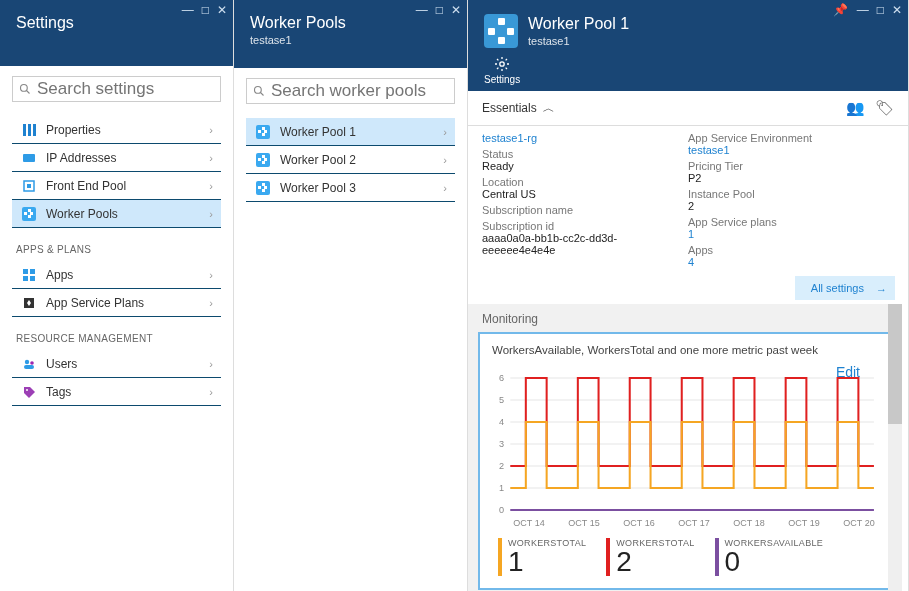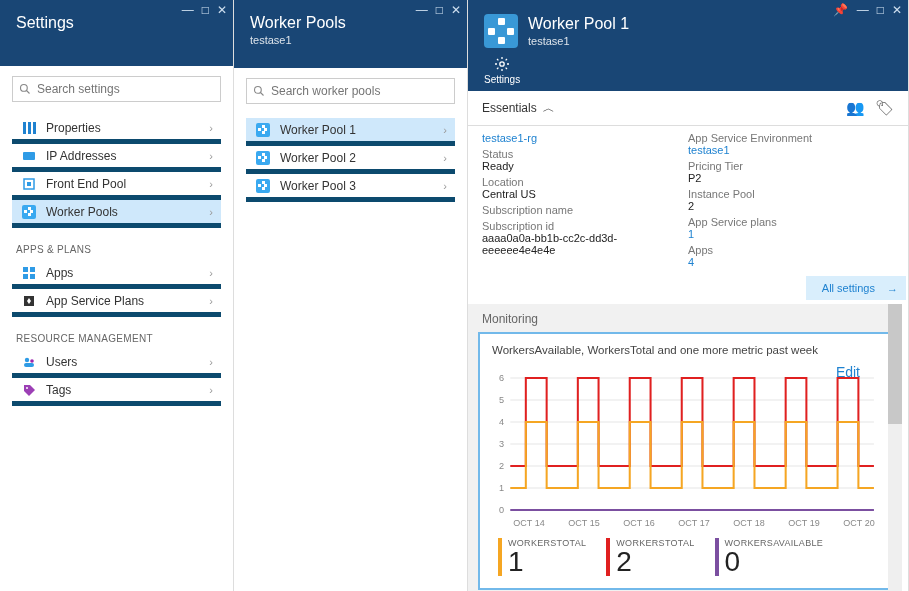--- a/index.html
+++ b/index.html
@@ -10,22 +10,22 @@
   .blade3 { flex: 1; }
   .header { background: #194675; color: #fff; padding: 14px 16px 12px 16px; position: relative; }
   .header3 { padding-bottom: 6px; }
   .title { font-size: 16px; font-weight: 400; }
   .subtitle { font-size: 11px; opacity: 0.85; margin-top: 2px; }
   .win-controls { position: absolute; top: 4px; right: 6px; display: flex; gap: 8px; color: #cfe0f0; }
   .win-controls span { cursor: pointer; font-size: 12px; line-height: 1; }
   .body { padding: 10px 12px; overflow: auto; flex: 1; }
   .search { display:flex; align-items:center; border:1px solid #ccc; height:26px; padding:0 6px; color:#888; margin-bottom:14px; }
   .search svg { flex:none; margin-right:6px; }
-  .search input { border:none; outline:none; flex:1; font-size:12px; color:#333; background:transparent; }
-  .list-item { display:flex; align-items:center; height:28px; padding:0 8px; border-bottom:5px solid #0c4a6e; cursor:pointer; position:relative; }
+  .search input { border:none; outline:none; flex:1; font-size:17px; color:#333; background:transparent; }
+  .list-item { display:flex; align-items:center; height:28px; padding:0 8px; border-bottom:1px solid #0c4a6e; cursor:pointer; position:relative; }
   .list-item .chev { margin-left:auto; color:#999; font-size:11px; }
   .list-item.selected { background:#cfe8fb; }
   .list-item .ico { width:18px; display:flex; justify-content:center; margin-right:8px; }
   .section-label { font-size:10px; color:#666; letter-spacing:0.3px; margin:16px 0 6px 4px; }
   .wp-icon { width:14px; height:14px; background:#3aa9f0; border-radius:2px; position:relative; }
   .wp-icon::before, .wp-icon::after { content:""; position:absolute; background:#fff; width:3px; height:3px; }
   .wp-icon::before { top:2px; left:5.5px; box-shadow: 0 6px 0 #fff; }
   .wp-icon::after { top:5.5px; left:2px; box-shadow: 6px 0 0 #fff; }
   .big-wp-icon { width:34px; height:34px; background:#3998d6; border-radius:4px; position:relative; margin-right:10px; flex:none;}
   .big-wp-icon::before, .big-wp-icon::after { content:""; position:absolute; background:#fff; width:7px; height:7px; border-radius:1px;}
@@ -36,21 +36,21 @@
   .header-action { display:flex; flex-direction:column; align-items:center; font-size:10px; cursor:pointer; }
   .header-action svg { margin-bottom:2px; }
   .essentials-bar { display:flex; align-items:center; border-bottom:1px solid #ddd; padding:8px 14px; }
   .essentials-bar .right-icons { margin-left:auto; display:flex; gap:10px; color:#555; }
   .ess-grid { display:flex; padding:6px 14px 2px 14px; font-size:11px; }
   .ess-col { flex:1; }
   .ess-row { margin-bottom:4px; }
   .ess-label { color:#777; }
   .ess-val { color:#222; }
   .link { color:#1f82d0; cursor:pointer; }
-  .allsettings { text-align:right; padding:2px 2px 4px 0;}
+  .allsettings { text-align:right; padding:2px 13px 4px 0;}
   .allsettings span { background:#d9eefc; color:#1f82d0; padding:3px 8px; font-size:11px; cursor:pointer; display:inline-flex; align-items:center; gap:4px;}
   .monitoring-area { background:#f1f1f1; padding:8px 10px 10px 10px; margin:0 6px 0 0; height:310px; position:relative;}
   .mon-title { color:#666; font-size:12px; margin:0 0 6px 4px; }
   .chart-card { background:#fff; border:2px solid #72b9ea; padding:10px 12px 12px 12px; position:relative;}
   .chart-head { font-size:11.5px; color:#444; }
   .edit-link { position:absolute; top:30px; right:30px; color:#1f82d0; font-size:14px; cursor:pointer;}
   .chart-wrap { position:relative; height:140px; margin-top:18px; }
   svg.chart { width:100%; height:140px; display:block; }
   .xlabels { display:flex; justify-content:space-around; font-size:9px; color:#888; margin-top:4px; padding-left:18px;gap:17px;}
   .metrics-row { display:flex; gap:20px; margin-top:10px; padding-left:6px;}

